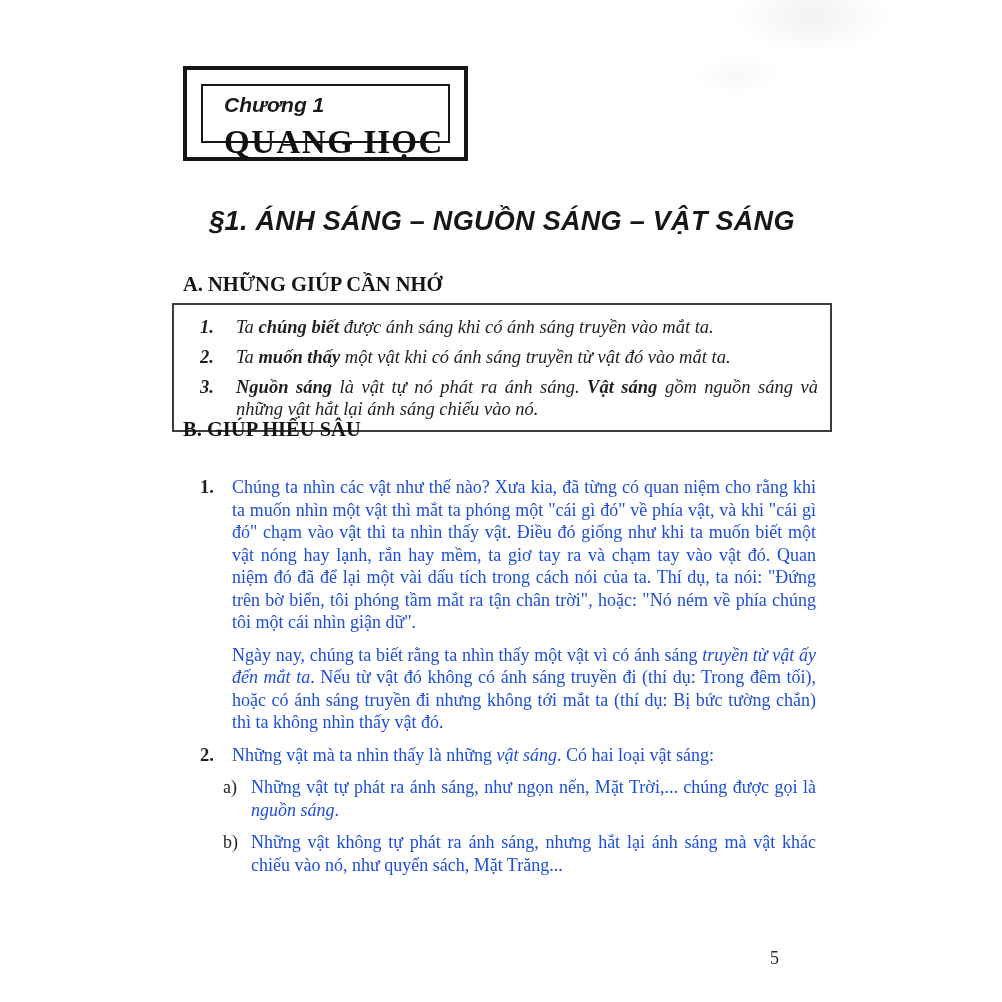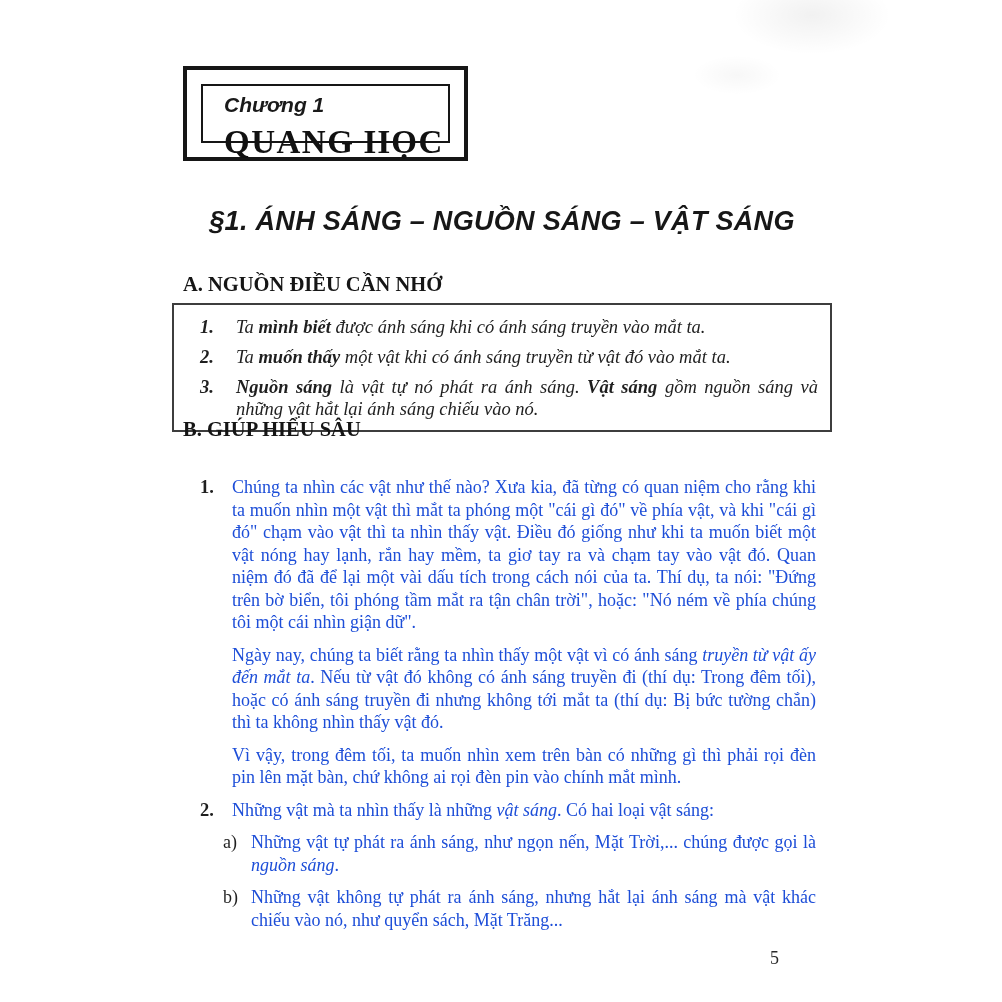--- a/index.html
+++ b/index.html
@@ -93,47 +93,46 @@
 
   <div class="chapter-box">
     <div class="chapter-box-inner">
       <div class="chapter-label">Chương 1</div>
       <div class="chapter-title">QUANG HỌC</div>
     </div>
   </div>
 
   <h1 class="section-title">§1. ÁNH SÁNG – NGUỒN SÁNG – VẬT SÁNG</h1>
 
-  <h2 class="sub-heading heading-a">A. NGUỒN ĐIỀU CẦN NHỚ</h2>
+  <h2 class="sub-heading heading-a">A. NHỮNG GIÚP CẦN NHỚ</h2>
 
   <div class="memo-box">
     <div class="memo-item">
       <span class="memo-num">1.</span>
-      <span class="memo-text"><span>Ta </span><b>mình biết</b><span> được ánh sáng khi có ánh sáng truyền vào mắt ta.</span><b></b><span></span></span>
+      <span class="memo-text"><span>Ta </span><b>chúng biết</b><span> được ánh sáng khi có ánh sáng truyền vào mắt ta.</span><b></b><span></span></span>
     </div>
     <div class="memo-item">
       <span class="memo-num">2.</span>
       <span class="memo-text"><span>Ta </span><b>muốn thấy</b><span> một vật khi có ánh sáng truyền từ vật đó vào mắt ta.</span><b></b><span></span></span>
     </div>
     <div class="memo-item">
       <span class="memo-num">3.</span>
       <span class="memo-text"><span></span><b>Nguồn sáng</b><span> là vật tự nó phát ra ánh sáng. </span><b>Vật sáng</b><span> gồm nguồn sáng và những vật hắt lại ánh sáng chiếu vào nó.</span></span>
     </div>
   </div>
 
   <h2 class="sub-heading heading-b">B. GIÚP HIỂU SÂU</h2>
 
   <div class="section-b-content">
 
     <div class="b-block">
       <span class="b-num">1.</span>
       <div class="b-body">
         <p>Chúng ta nhìn các vật như thế nào? Xưa kia, đã từng có quan niệm cho rằng khi ta muốn nhìn một vật thì mắt ta phóng một "cái gì đó" về phía vật, và khi "cái gì đó" chạm vào vật thì ta nhìn thấy vật. Điều đó giống như khi ta muốn biết một vật nóng hay lạnh, rắn hay mềm, ta giơ tay ra và chạm tay vào vật đó. Quan niệm đó đã để lại một vài dấu tích trong cách nói của ta. Thí dụ, ta nói: "Đứng trên bờ biển, tôi phóng tầm mắt ra tận chân trời", hoặc: "Nó ném về phía chúng tôi một cái nhìn giận dữ".</p>
         <p><span>Ngày nay, chúng ta biết rằng ta nhìn thấy một vật vì có ánh sáng </span><i>truyền từ vật ấy đến mắt ta</i><span>. Nếu từ vật đó không có ánh sáng truyền đi (thí dụ: Trong đêm tối), hoặc có ánh sáng truyền đi nhưng không tới mắt ta (thí dụ: Bị bức tường chắn) thì ta không nhìn thấy vật đó.</span></p>
-        <p>Vì vậy, trong đêm tối, ta muốn nhìn xem trên bàn có những gì thì phải rọi đèn pin lên mặt bàn, chứ không ai rọi đèn pin vào chính mắt mình.</p>
       </div>
     </div>
 
     <div class="b-block">
       <span class="b-num">2.</span>
       <div class="b-body">
         <p><span>Những vật mà ta nhìn thấy là những </span><i>vật sáng</i><span>. Có hai loại vật sáng:</span></p>
 
         <div class="sub-item">
           <span class="sub-marker">a)</span>

